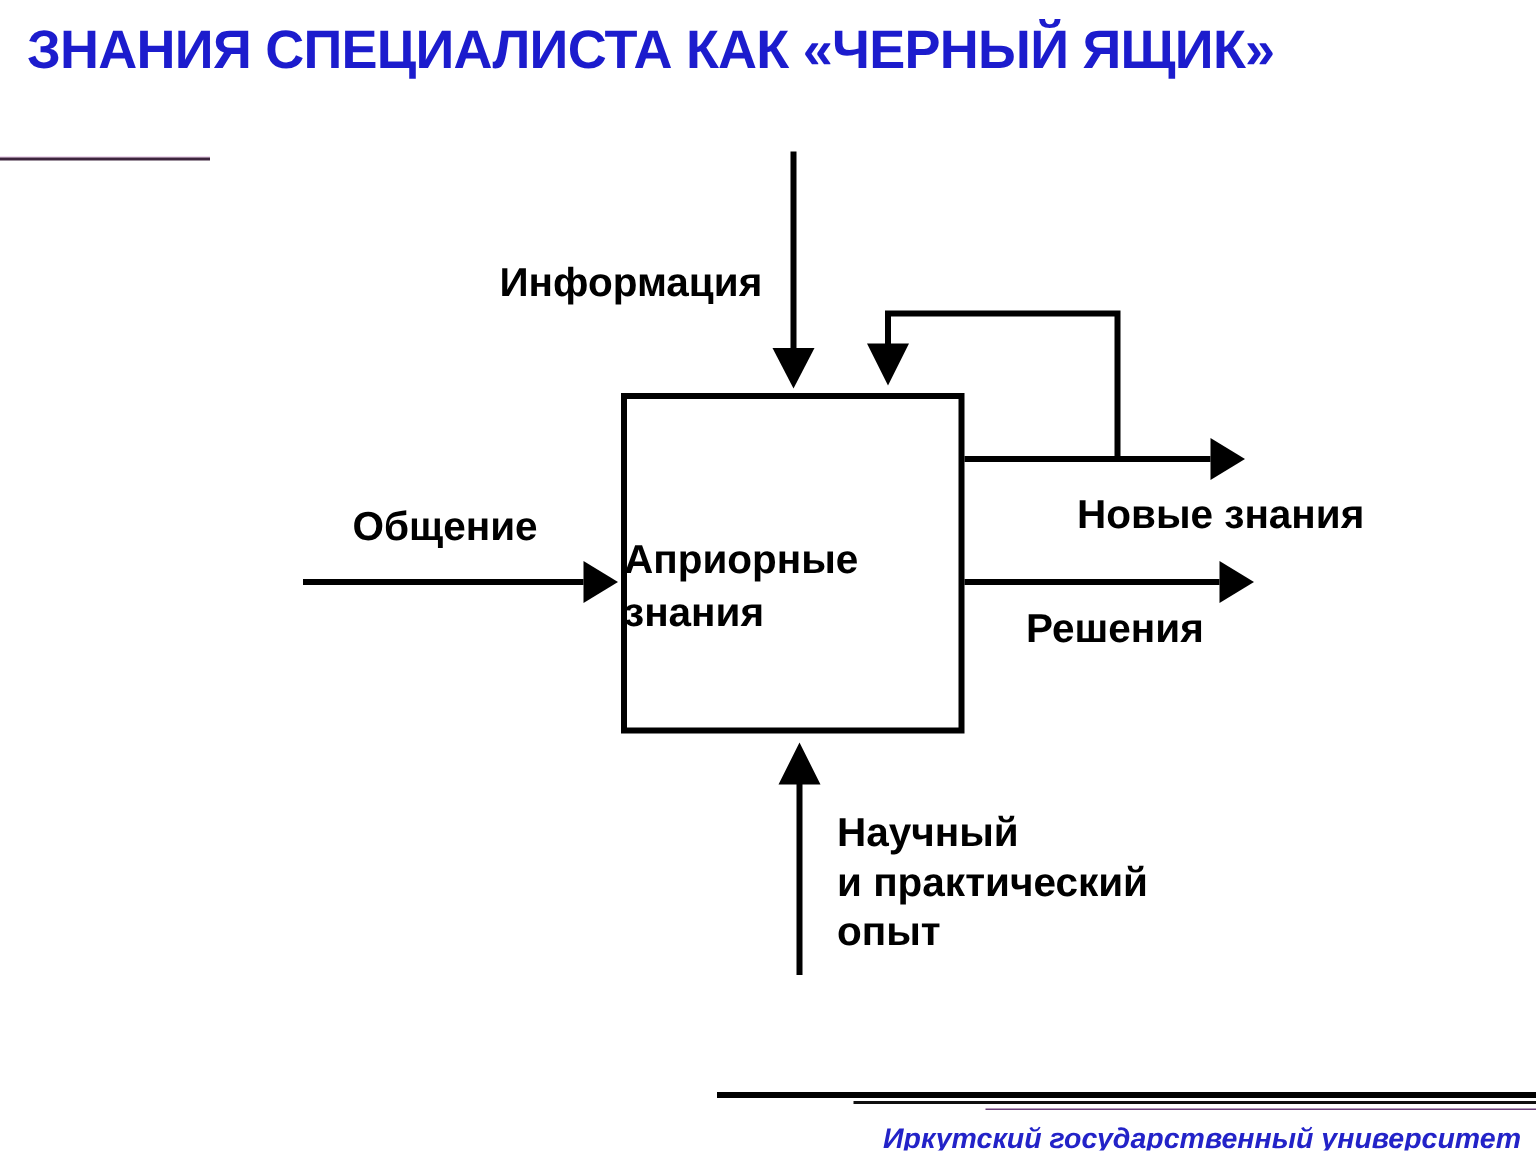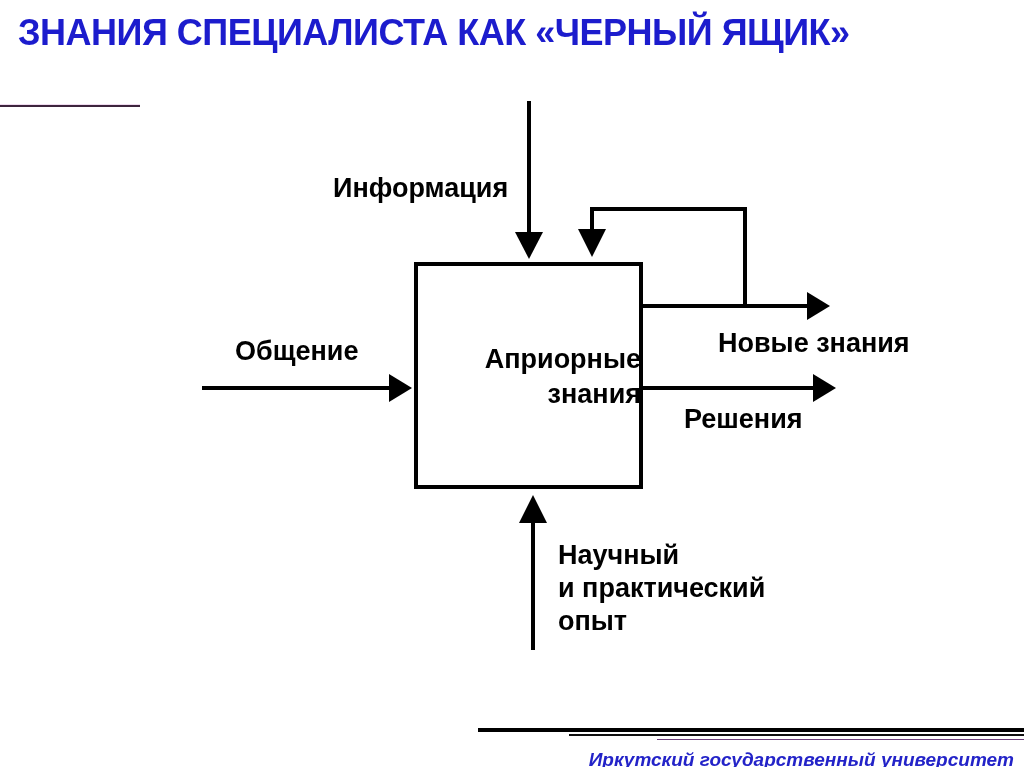--- a/index.html
+++ b/index.html
@@ -29,21 +29,21 @@
   .dlabel{
     font-size:27px;font-weight:bold;color:var(--diagram-black);
     white-space:pre-line;line-height:33px;
   }
   .label-information{left:333px;top:148px;margin-top:24px;}
   .label-communication{left:235px;top:335px;}
   .label-new-knowledge{left:682px;top:327px;margin-left:36px;}
   .label-decisions{left:684px;top:403px;text-align:right;}
   .label-experience{left:558px;top:539px;}
   .label-box{
-    left:416px;top:342px;width:225px;text-align:right;line-height:35px;
+    left:416px;top:356px;width:225px;text-align:left;line-height:35px;
   }
   .footer-line-thick{left:478px;top:728px;width:546px;height:4px;background:var(--diagram-black);}
   .footer-line-thin{left:569px;top:734px;width:455px;height:2px;background:#101010;}
   .footer-line-purple{left:657px;top:739px;width:367px;height:1px;background:var(--footer-purple);}
   .footer-text{
     right:10px;top:749px;
     font-size:19px;font-weight:bold;font-style:italic;
     color:var(--footer-blue);white-space:nowrap;
   }
 </style>

